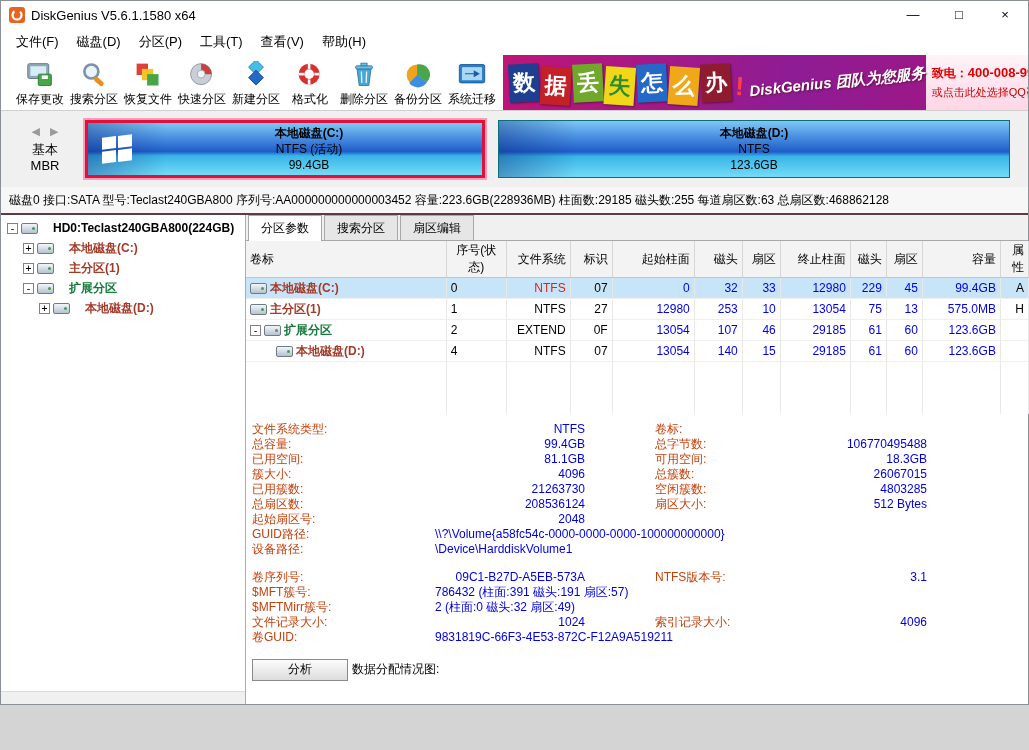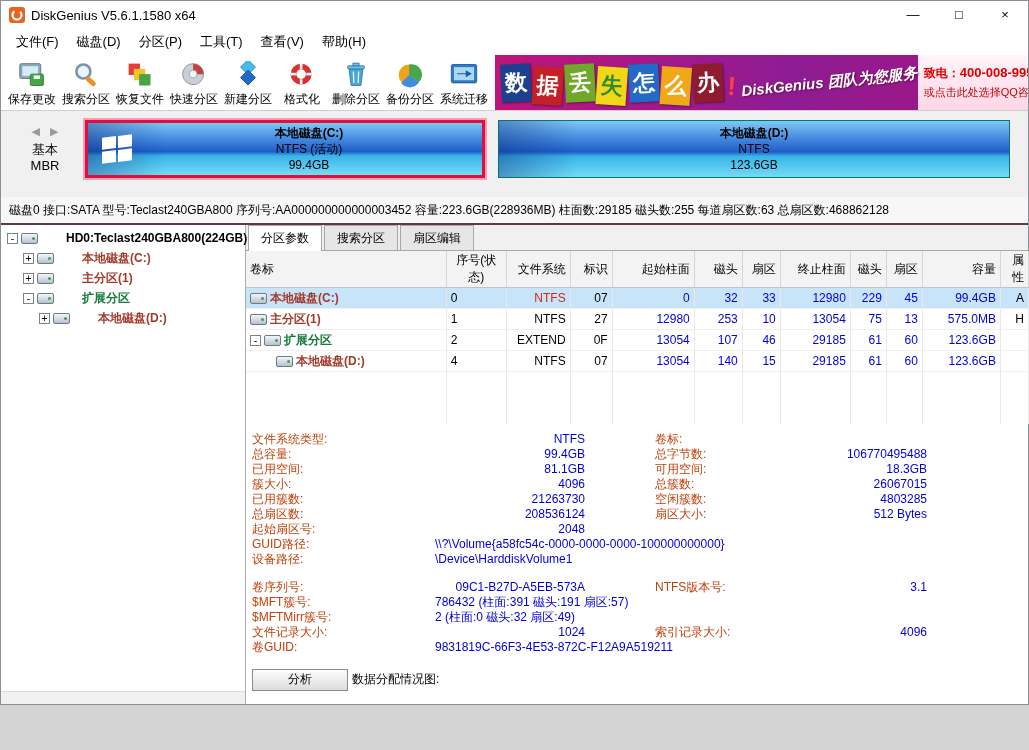--- a/index.html
+++ b/index.html
@@ -14,21 +14,21 @@
   .title { font-size:13px; }
   .win-controls { margin-left:auto; display:flex; }
   .win-ctl { width:46px; height:28px; line-height:28px; text-align:center; font-size:13px; cursor:default; }
 
   
   .menubar { height:26px; background:#FFF; display:flex; align-items:center; padding-left:6px; flex:0 0 26px; }
   .menu-item { padding:4px 9px; font-size:13px; }
 
   
   .toolbar { height:55px; background:#FFF; border-bottom:1px solid #CFCFCF; display:flex; flex:0 0 56px; }
-  .toolbar-buttons { display:flex; padding-left:4px; }
+  .toolbar-buttons { display:flex; padding-left:12px; }
   .tb-btn { width:54px; display:flex; flex-direction:column; align-items:center; justify-content:center; padding-top:2px; }
   .tb-ico { height:30px; display:flex; align-items:center; }
   .tb-label { font-size:12px; margin-top:1px; white-space:nowrap; }
 
   
   .banner { flex:1; margin-left:4px; background:linear-gradient(95deg,#BE1578 0%,#8E1C94 55%,#A5157F 100%);
     display:flex; align-items:center; overflow:hidden; position:relative; }
   .banner-tiles { display:flex; align-items:center; padding-left:6px; }
   .tile { width:30px; height:38px; display:inline-flex; align-items:center; justify-content:center;
     font-size:22px; font-weight:bold; margin-right:2px; box-shadow:1px 1px 2px rgba(0,0,0,.4); }
@@ -59,29 +59,29 @@
   .bar-sel { border:3px solid #E0103C; box-shadow:0 0 0 2px #FF9CB8; }
   .bar-text { display:flex; flex-direction:column; align-items:center; flex:1; line-height:16px;
     font-size:12px; color:#000; position:relative; z-index:1; }
   .bar-text b { font-size:12px; }
   .win-logo { display:inline-grid; grid-template-columns:14px 14px; grid-gap:2px;
     transform:skewY(-7deg); margin:0 4px 0 14px; position:relative; z-index:1; }
   .win-logo i { display:block; height:12px; background:#FFF; }
 
   
   .disk-info { height:26px; flex:0 0 26px; background:#F7F7F7; line-height:26px; padding-left:8px;
-    font-size:12px; white-space:nowrap; overflow:hidden;margin-top:10px; }
+    font-size:12px; white-space:nowrap; overflow:hidden; }
   .dark-line { height:2px; flex:0 0 2px; background:#5E3A44; }
 
   
   .main { flex:1; display:flex; min-height:0; background:#FFF; }
   .tree-panel { width:245px; flex:0 0 245px; border-right:1px solid #ACACAC; background:#FFF;
     position:relative; padding-top:3px; }
   .tree-row { display:flex; align-items:center; height:20px; white-space:nowrap; cursor:default; }
-  .tree-label { margin-left:19px; font-weight:bold; font-size:12px;padding-left:9px; }
+  .tree-label { margin-left:6px; font-weight:bold; font-size:12px;padding-left:9px; }
   .t-black { color:#000; font-weight:bold; }
   .t-red { color:#A23B2A; font-weight:bold; }
   .t-green { color:#167A3C; font-weight:bold; }
   .expander { display:inline-block; width:11px; height:11px; line-height:9px; border:1px solid #828282;
     background:#FFF; font-size:10px; text-align:center; margin-right:3px; flex:0 0 11px;
     font-family:"DejaVu Sans Mono", monospace; }
   .ico-drive { display:inline-block; width:17px; height:11px; border:1px solid #6E7A88; border-radius:2px;
     background:linear-gradient(180deg,#F2F6FA,#B6C2CE); position:relative; flex:0 0 17px; }
   .ico-drive::after { content:""; position:absolute; right:2px; top:3px; width:3px; height:3px;
     border-radius:50%; background:#4C9A4C; }

